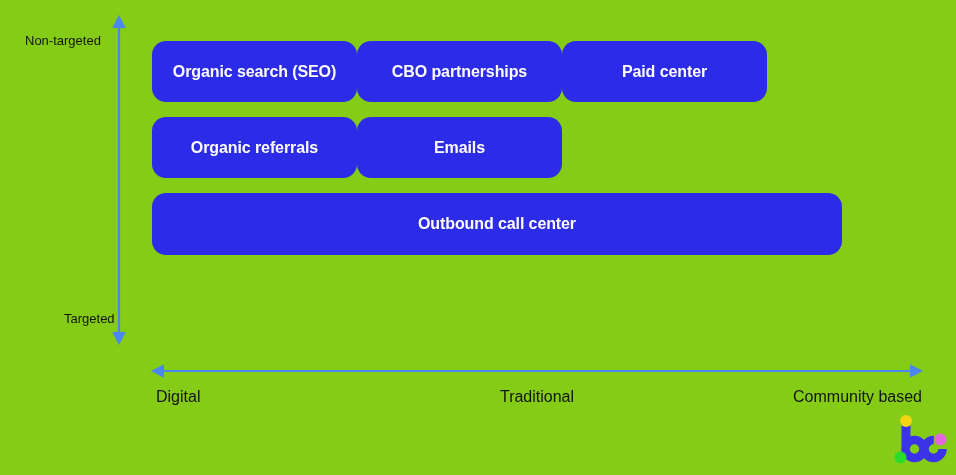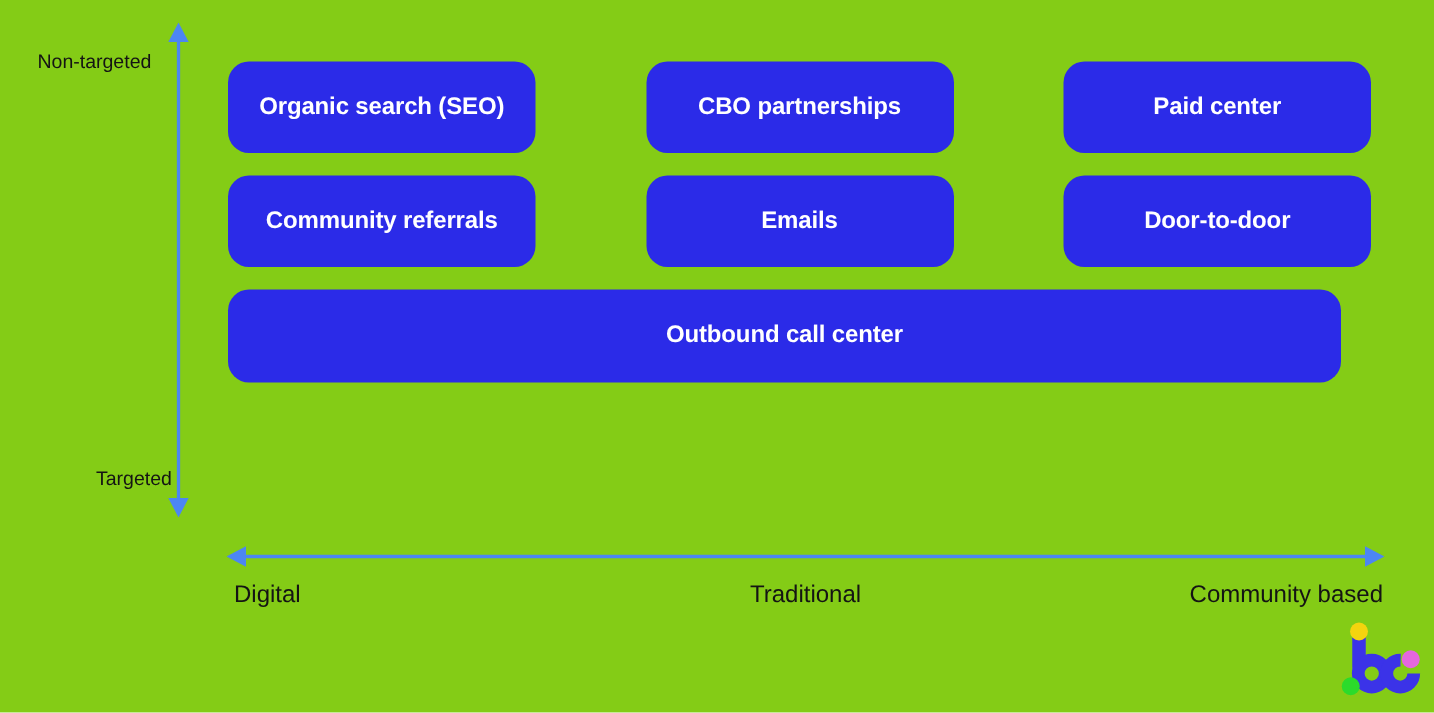--- a/index.html
+++ b/index.html
@@ -19,25 +19,25 @@
   
   .x-arrow{position:absolute;left:151px;top:359px;}
   .axis-line{stroke:var(--arrow);stroke-width:2.2;}
   .axis-head{fill:var(--arrow);}
   .x-labels{position:absolute;left:152px;top:388px;width:770px;height:16px;font-size:16px;color:var(--label-text);}
   .xl-left{position:absolute;left:4px;top:0;}
   .xl-center{position:absolute;left:50%;top:0;transform:translateX(-50%);}
   .xl-right{position:absolute;right:0;top:0;}
 
   
-  .grid{position:absolute;left:152px;top:41px;width:762px;display:flex;flex-wrap:wrap;justify-content:space-between;}
+  .grid{position:absolute;left:152px;top:41px;width:762px;display:flex;flex-wrap:wrap;}
   .cell{width:205px;height:61px;margin-bottom:15px;background:var(--box-fill);border-radius:14px;
         color:var(--box-text);font-weight:bold;font-size:16px;letter-spacing:-0.1px;
         display:flex;align-items:center;justify-content:center;text-align:center;}
-  .cell.full{width:742px;height:62px;margin-bottom:0;}
+  .cell.full{width:690px;height:62px;margin-bottom:0;}
 
   
   .logo{position:absolute;left:891px;top:414px;}
   .lg-blue{fill:var(--logo-blue);}
   .lg-blue-stroke{fill:none;stroke:var(--logo-blue);stroke-width:8.5;}
   .lg-yellow{fill:var(--logo-yellow);}
   .lg-green{fill:var(--logo-green);}
   .lg-pink{fill:var(--logo-pink);}
 </style>
 </head>
@@ -51,24 +51,23 @@
     <line class="axis-line" x1="12" y1="10" x2="12" y2="320"></line>
     <polygon class="axis-head" points="12,0 5.2,13 18.8,13"></polygon>
     <polygon class="axis-head" points="12,330 5.2,317 18.8,317"></polygon>
   </svg>
 
   <div class="grid">
     <div class="cell">Organic search (SEO)</div>
     <div class="cell">CBO partnerships</div>
 
     <div class="cell">Paid center</div>
-    <div class="cell">Community referrals</div>
+    <div class="cell">Organic referrals</div>
 
     <div class="cell">Emails</div>
-    <div class="cell">Door-to-door</div>
 
     <div class="cell full">Outbound call center</div>
   </div>
 
   <svg class="x-arrow" width="772" height="24" viewBox="0 0 772 24">
     <line class="axis-line" x1="10" y1="12" x2="762" y2="12"></line>
     <polygon class="axis-head" points="0,12 13,5.2 13,18.8"></polygon>
     <polygon class="axis-head" points="772,12 759,5.2 759,18.8"></polygon>
   </svg>
   <div class="x-labels">

